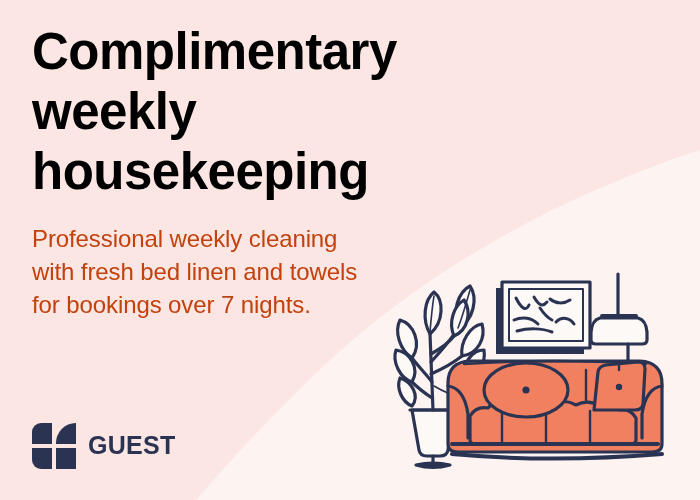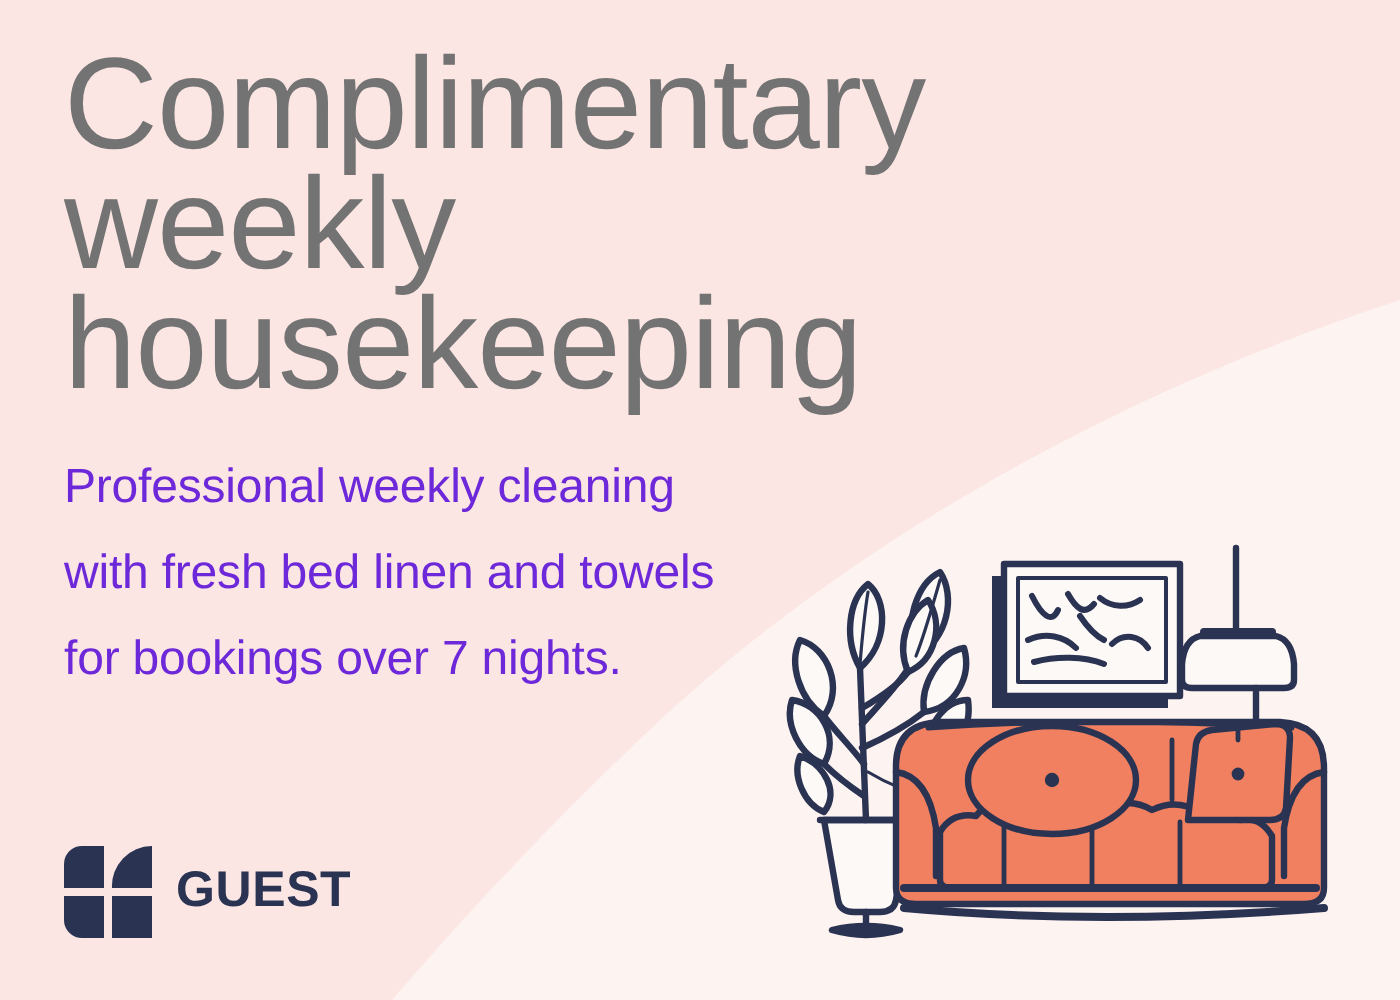--- a/index.html
+++ b/index.html
@@ -24,34 +24,34 @@
   }
   
   .content {
     position: absolute;
     left: 32px;
     top: 22px;
     width: 470px;
     z-index: 5;
   }
   .headline {
-    font-size: 65px;
+    font-size: 51px;
     line-height: 60px;
-    font-weight: 400;
-    color: #737373;
+    font-weight: 700;
+    color: #000000;
     letter-spacing: -0.5px;
     margin: 0;
     white-space: pre-line;
   }
   .subcopy {
     margin: 20px 0 0 0;
     font-size: 24px;
-    line-height: 43px;
+    line-height: 33px;
     font-weight: 400;
-    color: #6d28d9;
+    color: #c2410c;
     letter-spacing: -0.1px;
     white-space: pre-line;
   }
   
   .logo {
     position: absolute;
     left: 32px;
     top: 423px;
     display: flex;
     align-items: center;

